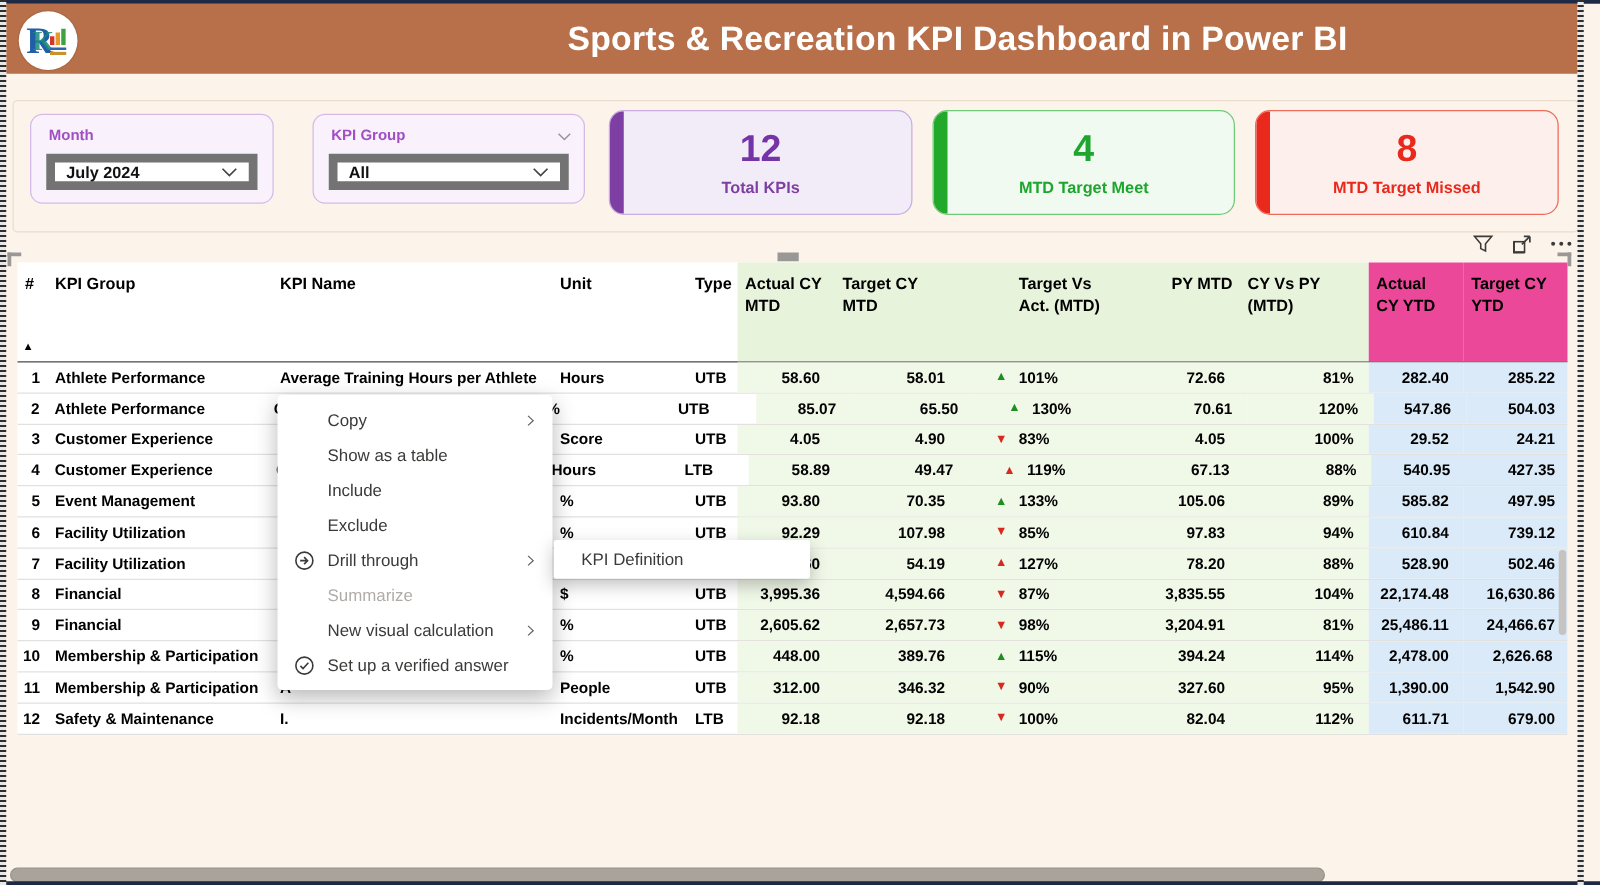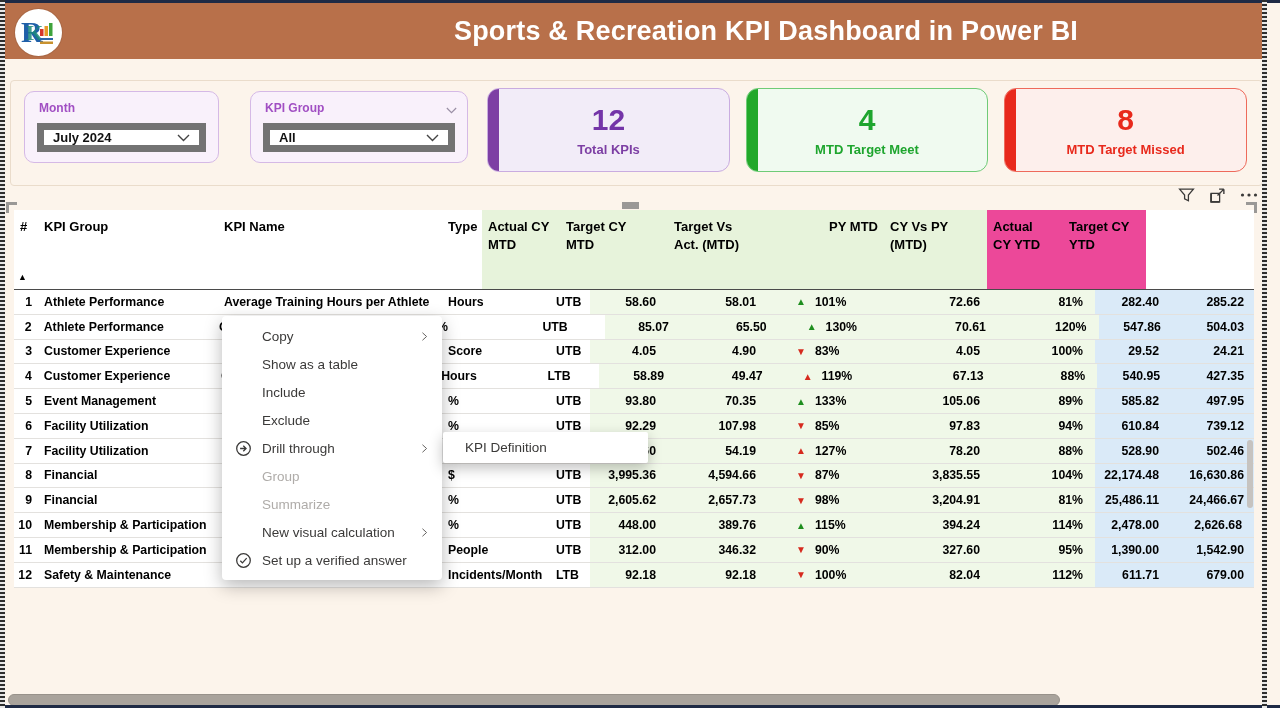--- a/index.html
+++ b/index.html
@@ -170,24 +170,25 @@
           <circle cx="15.5" cy="3" r="1.6" fill="#3B3A39"></circle>
         </svg>
     </span>
   </div>
 
   <div class="tbl">
     <div class="thead" id="thead">
         <div class="hcell" style="width: 24px;"><span>#</span><div class="sort">▲</div></div>
         <div class="hcell" style="width: 180px;"><span>KPI Group</span></div>
         <div class="hcell" style="width: 224px;"><span>KPI Name</span></div>
+        <div class="hcell" style="width: 108px;"><span>Unit</span></div>
         <div class="hcell" style="width: 40px;"><span>Type</span></div>
         <div class="hcell zg-h" style="width: 78px;"><span>Actual CY MTD</span></div>
         <div class="hcell zg-h" style="width: 100px;"><span>Target CY MTD</span></div>
-        <div class="hcell zg-h" style="width: 124px; padding-left: 14px;"><span style="display: inline-block; max-width: 80px;">Target Vs Act. (MTD)</span></div>
+        <div class="hcell zg-h" style="width: 124px; padding-left: 14px;"><span style="display: inline-block; max-width: 80px; margin-left: 33px;">Target Vs Act. (MTD)</span></div>
         <div class="hcell right zg-h" style="width: 100px;"><span>PY MTD</span></div>
         <div class="hcell zg-h" style="width: 103px;"><span>CY Vs PY (MTD)</span></div>
         <div class="hcell zb-h" style="width: 76px;"><span style="display: inline-block; max-width: 58px;">Actual CY YTD</span></div>
         <div class="hcell zb-h" style="width: 83px;"><span>Target CY YTD</span></div>
       </div>
     <div id="tbody">
         <div class="trow">
           <div class="tcell right" style="width: 24px; padding-right: 6px;">1</div>
           <div class="tcell" style="width: 180px;">Athlete Performance</div>
           <div class="tcell" style="width: 224px;">Average Training Hours per Athlete</div>
@@ -431,24 +432,20 @@
         </span>
         <span class="mlabel">Drill through</span>
         <span class="mchev">
           <svg width="11" height="11" viewBox="0 0 16 16">
             <path d="M5 2.5l6 5.5-6 5.5" fill="none" stroke="#605E5C" stroke-width="1.4"></path>
           </svg>
         </span>
       </div>
       <div class="mi disabled">
         <span class="islot"></span>
-        <span class="mlabel">Group</span>
-      </div>
-      <div class="mi disabled">
-        <span class="islot"></span>
         <span class="mlabel">Summarize</span>
       </div>
       <div class="mi">
         <span class="islot"></span>
         <span class="mlabel">New visual calculation</span>
         <span class="mchev">
           <svg width="11" height="11" viewBox="0 0 16 16">
             <path d="M5 2.5l6 5.5-6 5.5" fill="none" stroke="#605E5C" stroke-width="1.4"></path>
           </svg>
         </span>

